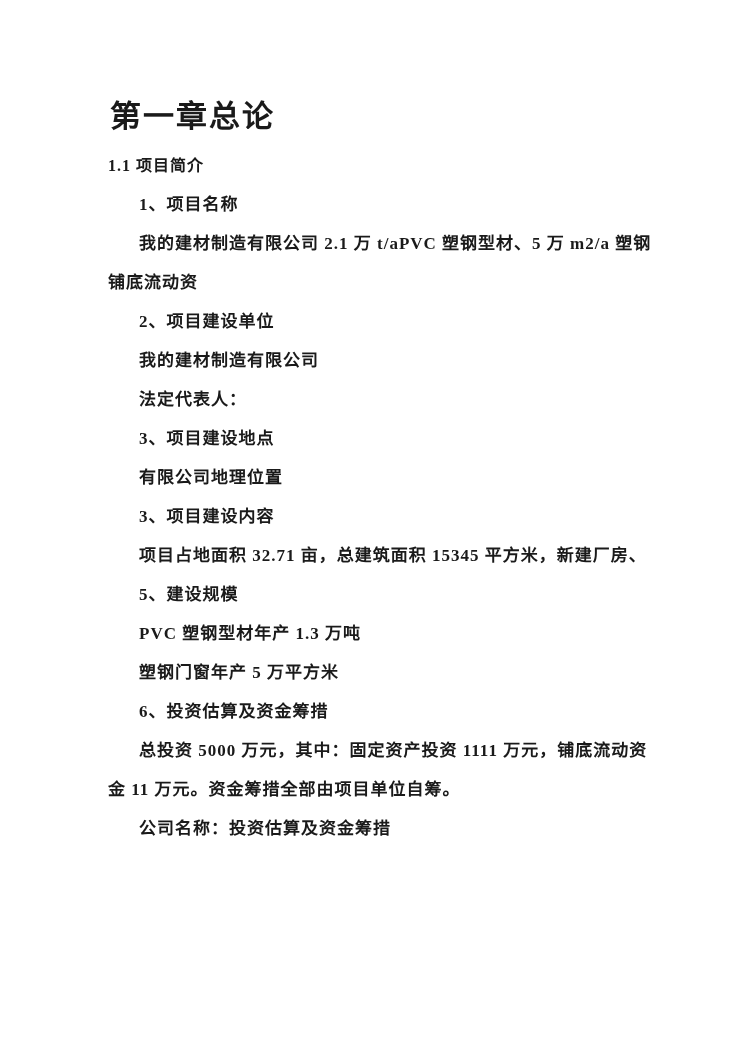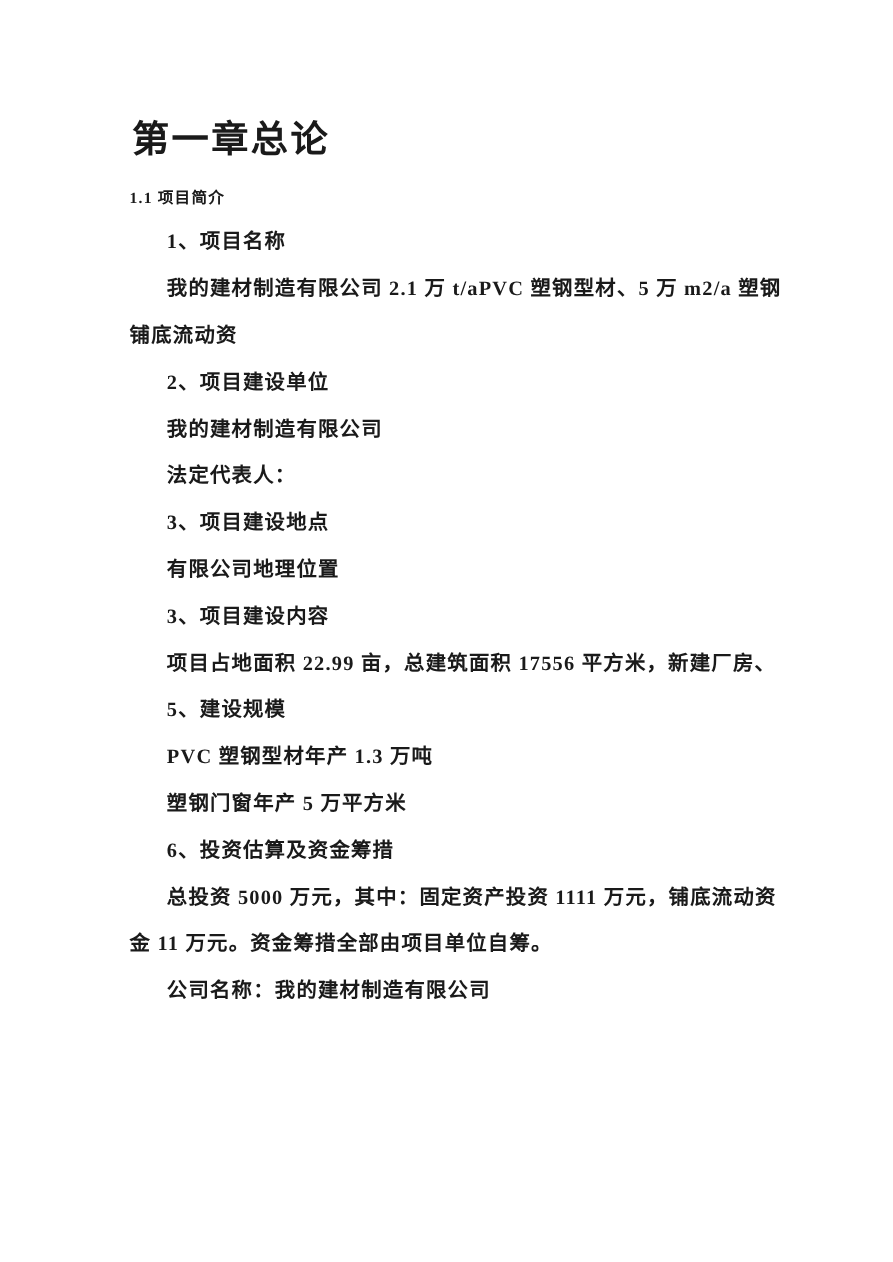--- a/index.html
+++ b/index.html
@@ -22,21 +22,21 @@
   }
   .chapter-title {
     margin: 101px 0 0 2px;
     font-size: 31px;
     line-height: 1;
     font-weight: 700;
     letter-spacing: 2px;
   }
   .section-heading {
     margin: 26px 0 0 0;
-    font-size: 13px;
+    font-size: 16px;
     line-height: 1;
     font-weight: 700;
     letter-spacing: 1px;
   }
   .body-text {
     margin-top: 11px;
   }
   .line {
     margin: 0;
     font-size: 17px;
@@ -58,22 +58,22 @@
   <div class="body-text">
     <p class="line indent">1、项目名称</p>
     <p class="line indent">我的建材制造有限公司 2.1 万 t/aPVC 塑钢型材、5 万 m2/a 塑钢</p>
     <p class="line">铺底流动资</p>
     <p class="line indent">2、项目建设单位</p>
     <p class="line indent">我的建材制造有限公司</p>
     <p class="line indent">法定代表人：</p>
     <p class="line indent">3、项目建设地点</p>
     <p class="line indent">有限公司地理位置</p>
     <p class="line indent">3、项目建设内容</p>
-    <p class="line indent">项目占地面积 22.99 亩，总建筑面积 17556 平方米，新建厂房、</p>
+    <p class="line indent">项目占地面积 32.71 亩，总建筑面积 15345 平方米，新建厂房、</p>
     <p class="line indent">5、建设规模</p>
     <p class="line indent">PVC 塑钢型材年产 1.3 万吨</p>
     <p class="line indent">塑钢门窗年产 5 万平方米</p>
     <p class="line indent">6、投资估算及资金筹措</p>
     <p class="line indent">总投资 5000 万元，其中：固定资产投资 1111 万元，铺底流动资</p>
     <p class="line">金 11 万元。资金筹措全部由项目单位自筹。</p>
-    <p class="line indent">公司名称：我的建材制造有限公司</p>
+    <p class="line indent">公司名称：投资估算及资金筹措</p>
   </div>
 </div>
 
 </body></html>

